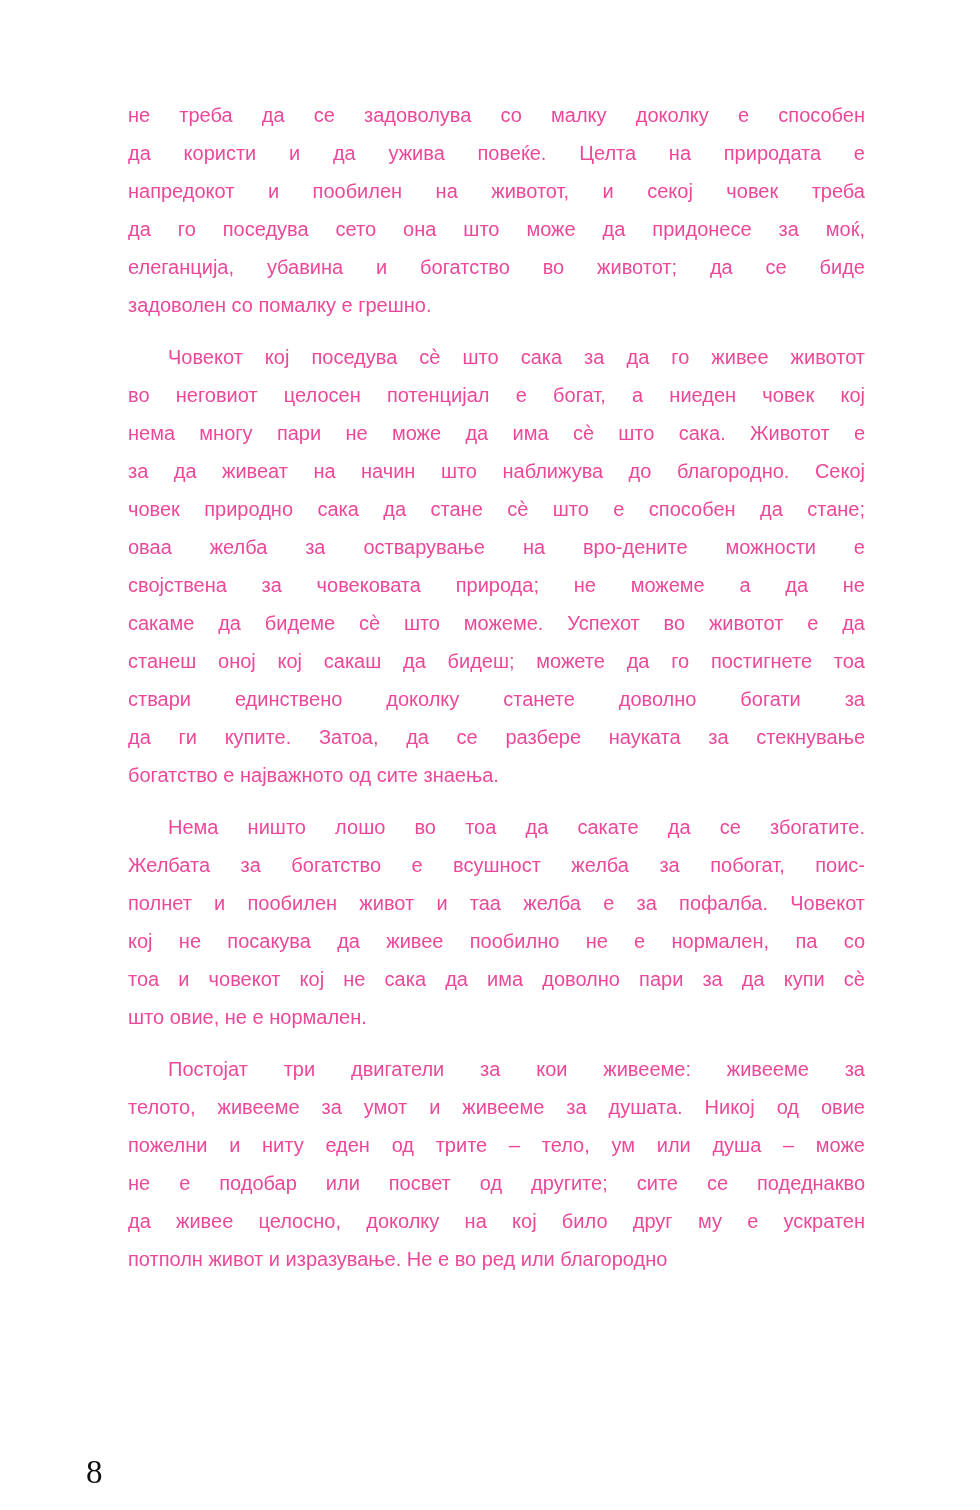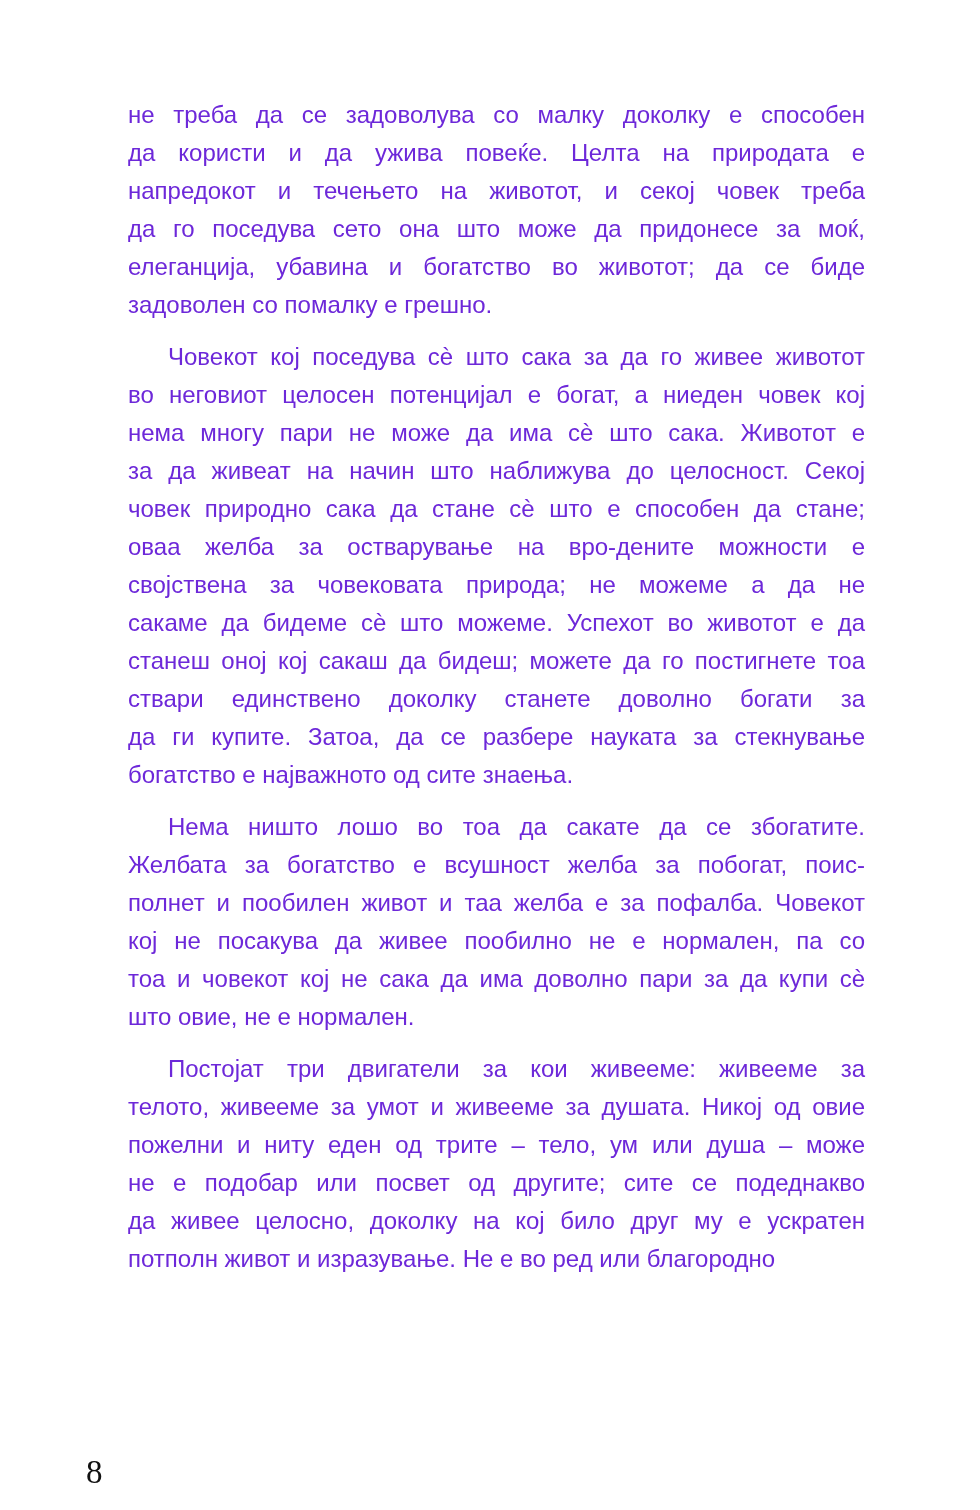--- a/index.html
+++ b/index.html
@@ -27,26 +27,26 @@
     width: 737px;
   }
   .para {
     margin: 0;
     padding: 0;
   }
   .para + .para {
     margin-top: 14px;
   }
   .line {
-    font-size: 24px;
+    font-size: 20px;
     line-height: 38px;
     text-align: justify;
     text-align-last: justify;
     white-space: normal;
-    color: #6d28d9;
+    color: #ec4899;
   }
   .line.last {
     text-align-last: left;
   }
   .para.indent .line:first-child {
     text-indent: 40px;
   }
   .page-number {
     position: absolute;
     left: 86px;
@@ -58,30 +58,30 @@
   }
 </style>
 </head>
 <body>
 
 <div class="page">
   <div class="text-block" id="text-block">
       <div class="para">
         <div class="line">не треба да се задоволува со малку доколку е способен</div>
         <div class="line">да користи и да ужива повеќе. Целта на природата е</div>
-        <div class="line">напредокот и течењето на животот, и секој човек треба</div>
+        <div class="line">напредокот и пообилен на животот, и секој човек треба</div>
         <div class="line">да го поседува сето она што може да придонесе за моќ,</div>
         <div class="line">елеганција, убавина и богатство во животот; да се биде</div>
         <div class="line last">задоволен со помалку е грешно.</div>
       </div>
       <div class="para indent">
         <div class="line">Човекот кој поседува сѐ што сака за да го живее животот</div>
         <div class="line">во неговиот целосен потенцијал е богат, а ниеден човек кој</div>
         <div class="line">нема многу пари не може да има сѐ што сака. Животот е</div>
-        <div class="line">за да живеат на начин што наближува до целосност. Секој</div>
+        <div class="line">за да живеат на начин што наближува до благородно. Секој</div>
         <div class="line">човек природно сака да стане сѐ што е способен да стане;</div>
         <div class="line">оваа желба за остварување на вро-дените можности е</div>
         <div class="line">својствена за човековата природа; не можеме а да не</div>
         <div class="line">сакаме да бидеме сѐ што можеме. Успехот во животот е да</div>
         <div class="line">станеш оној кој сакаш да бидеш; можете да го постигнете тоа</div>
         <div class="line">ствари единствено доколку станете доволно богати за</div>
         <div class="line">да ги купите. Затоа, да се разбере науката за стекнување</div>
         <div class="line last">богатство е најважното од сите знаења.</div>
       </div>
       <div class="para indent">

